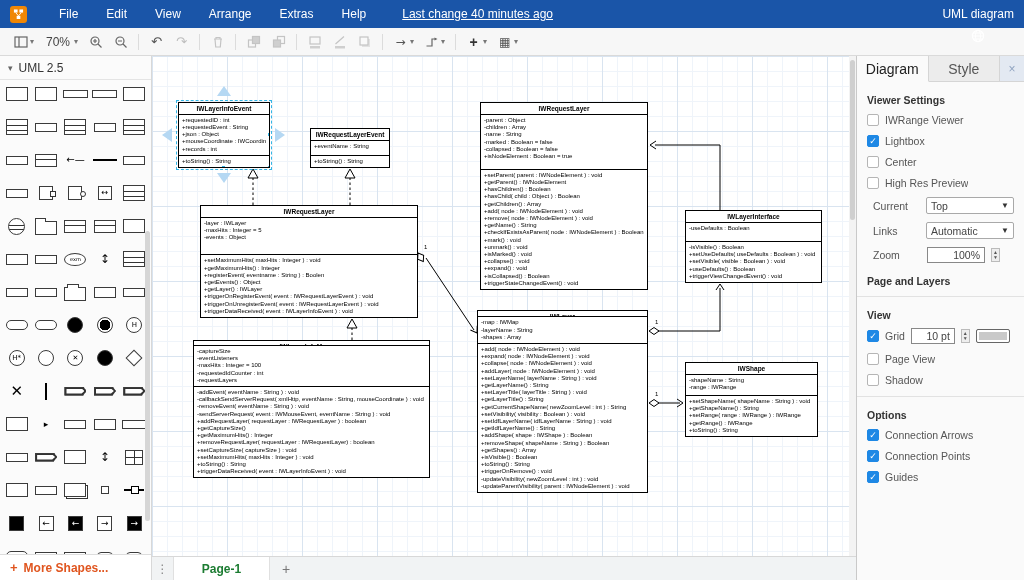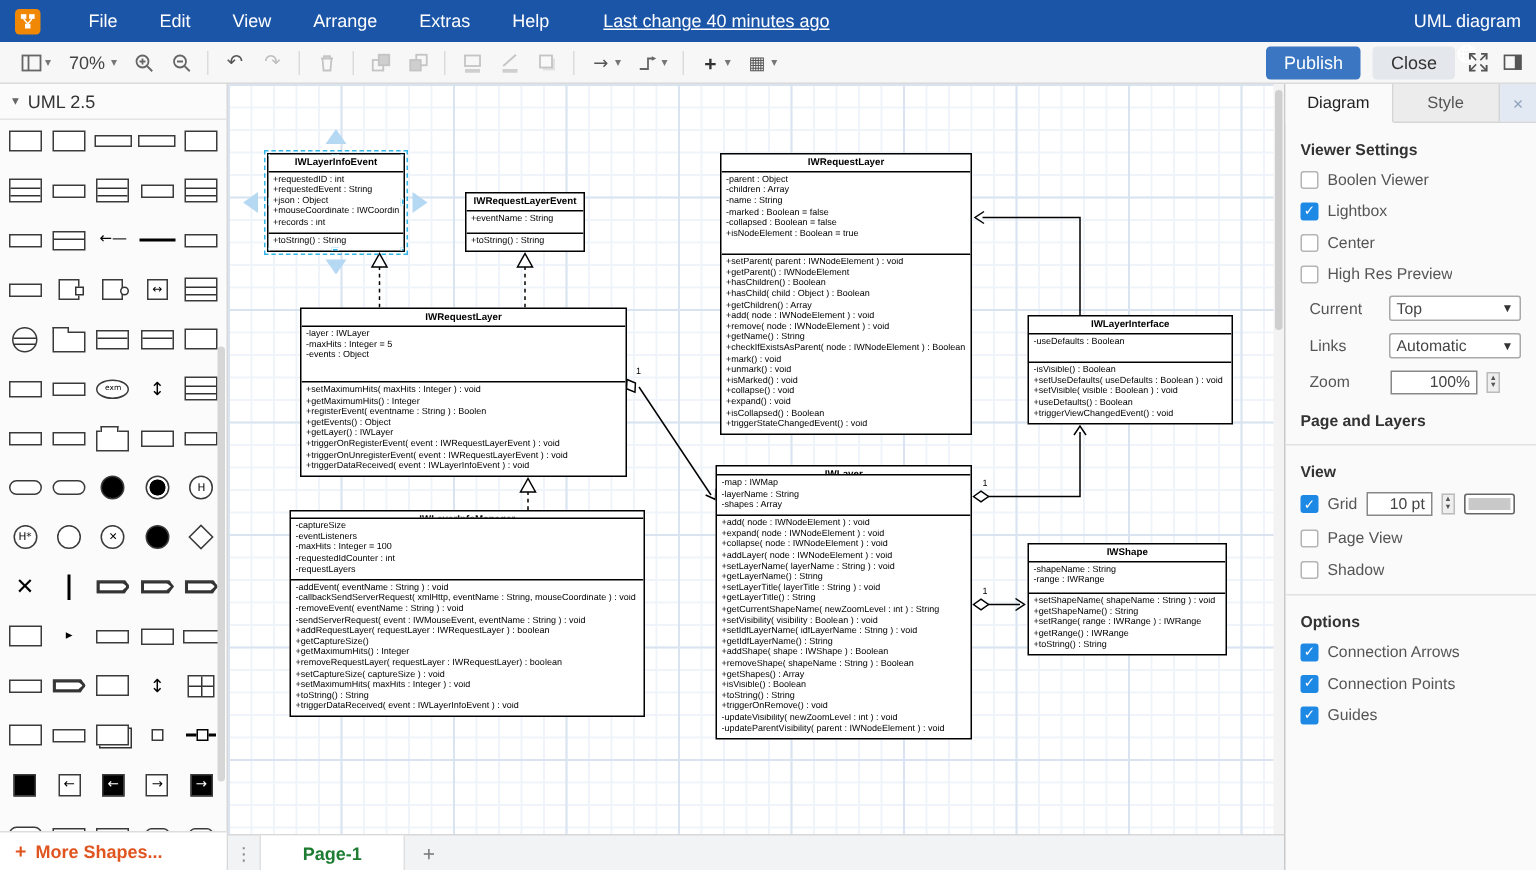--- a/index.html
+++ b/index.html
@@ -103,21 +103,21 @@
   .canvas-vscroll{position:absolute;right:0;top:0;width:7px;height:100%;background:#f3f3f3;}
   .canvas-vscroll .thumb{position:absolute;top:4px;right:1px;width:5px;height:160px;background:#cfcfcf;border-radius:3px;}
   
   .pagebar{height:24px;background:#f1f3f4;border-top:1px solid #d8d8d8;display:flex;align-items:stretch;font-size:12px;color:#444;}
   .page-handle{width:22px;display:flex;align-items:center;justify-content:center;color:#888;border-right:1px solid #e0e0e0;cursor:pointer;}
   .page-tab{background:#fff;min-width:96px;display:flex;align-items:center;justify-content:center;color:var(--pagetab);font-weight:bold;border-right:1px solid #e0e0e0;cursor:pointer;}
   .page-add{width:32px;display:flex;align-items:center;justify-content:center;color:#777;font-size:14px;cursor:pointer;}
   
   .fpanel{width:168px;background:#fafafa;border-left:1px solid #c9c9c9;display:flex;flex-direction:column;font-size:10.5px;color:#444;overflow:hidden;}
   .fp-tabs{display:flex;height:26px;background:#ececec;border-bottom:1px solid #d5d5d5;flex:none;}
-  .fp-tab{flex:1;display:flex;align-items:center;justify-content:center;font-size:11px;color:#555;cursor:pointer;border-right:1px solid #d5d5d5;}
+  .fp-tab{flex:1;display:flex;align-items:center;justify-content:center;font-size:14px;color:#555;cursor:pointer;border-right:1px solid #d5d5d5;}
   .fp-tab.active{background:#fafafa;color:#222;border-bottom:1px solid #fafafa;margin-bottom:-1px;}
   .fp-tab-close{width:24px;display:flex;align-items:center;justify-content:center;color:#90a4c0;background:#e3e9f2;cursor:pointer;font-size:12px;}
   .fp-body{flex:1;padding:8px 10px 0 10px;overflow:hidden;display:flex;flex-direction:column;}
   .fp-sec-title{font-weight:bold;color:#333;margin:4px 0 7px 0;}
   .fp-row{display:flex;align-items:center;gap:6px;margin-bottom:8px;min-height:13px;}
   .fp-label{color:#555;white-space:nowrap;overflow:hidden;}
   .cb{width:12px;height:12px;border:1px solid #b5b5b5;border-radius:2px;background:#fff;flex:none;display:flex;align-items:center;justify-content:center;font-size:9px;color:#fff;cursor:pointer;}
   .cb.checked{background:var(--accent);border-color:var(--accent);}
   .rb{width:12px;height:12px;border:1px solid #b5b5b5;border-radius:50%;background:#fff;flex:none;position:relative;cursor:pointer;}
   .rb.selected{border-color:#1869c9;background:#1869c9;}
@@ -287,36 +287,20 @@
         </span>
         <span class="tb-caret">▾</span>
       </span>
       <span class="tb-btn">
         <span class="tb-ic">
           <span style="font-family:'DejaVu Sans',sans-serif;font-size:12px;color:#555">▦</span>
         </span>
         <span class="tb-caret">▾</span>
       </span>
     </span>
-  <span class="toolbar-right">
-    <span class="btn-publish">Publish</span>
-    <span class="btn-close">Close</span>
-    <span class="tb-ic">
-      <svg width="13" height="13" viewBox="0 0 14 14" stroke="#555" stroke-width="1.4" fill="none">
-          <path d="M1 5 V1 H5 M9 1 H13 V5 M13 9 V13 H9 M5 13 H1 V9"></path>
-          <path d="M1 1 L5.5 5.5 M13 13 L8.5 8.5 M13 1 L8.5 5.5 M1 13 L5.5 8.5" stroke-width="1.1"></path>
-        </svg>
-    </span>
-    <span class="tb-ic">
-      <svg width="13" height="11" viewBox="0 0 14 12">
-          <rect x="1" y="1" width="12" height="10" fill="none" stroke="#555" stroke-width="1.2"></rect>
-          <rect x="8.5" y="1" width="4.5" height="10" fill="#555"></rect>
-        </svg>
-    </span>
-  </span>
 </div>
 
 <div class="main">
 
   <div class="palette">
     <div class="palette-header">
       <span class="tri">▾</span>
       <span>UML 2.5</span>
     </div>
     <div class="shape-grid">
@@ -754,21 +738,21 @@
     <div class="fp-tabs">
       <div class="fp-tab active">Diagram</div>
       <div class="fp-tab">Style</div>
       <div class="fp-tab-close">×</div>
     </div>
     <div class="fp-body">
       <div class="fp-sec-title">Viewer Settings</div>
       <div>
           <div class="fp-row">
             <span class="cb"></span>
-            <span class="fp-label">Boolen Viewer</span>
+            <span class="fp-label">IWRange Viewer</span>
           </div>
           <div class="fp-row">
             <span class="cb checked">✓</span>
             <span class="fp-label">Lightbox</span>
           </div>
           <div class="fp-row">
             <span class="cb"></span>
             <span class="fp-label">Center</span>
           </div>
           <div class="fp-row">

